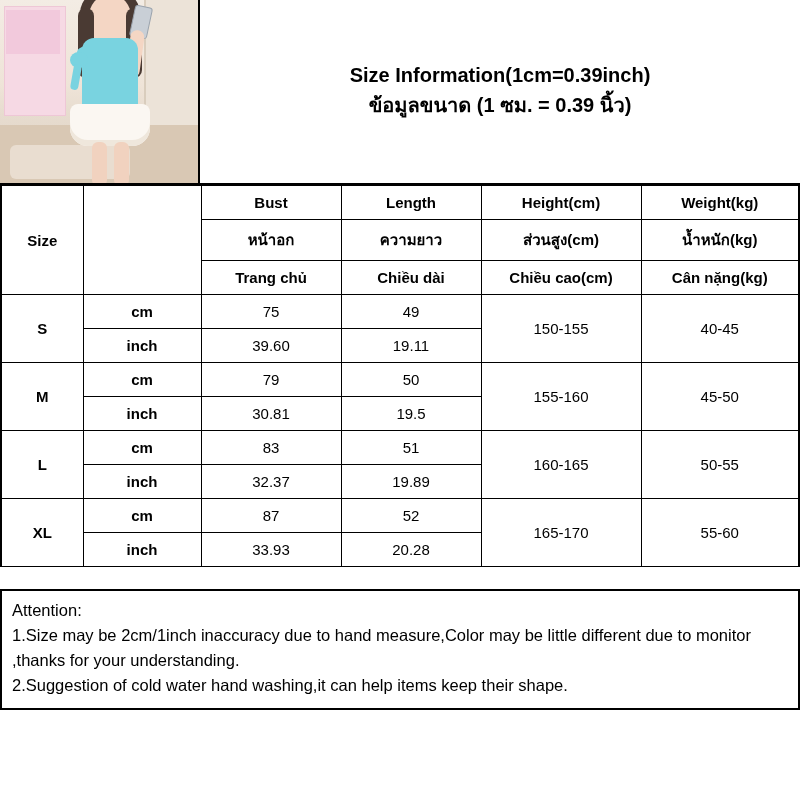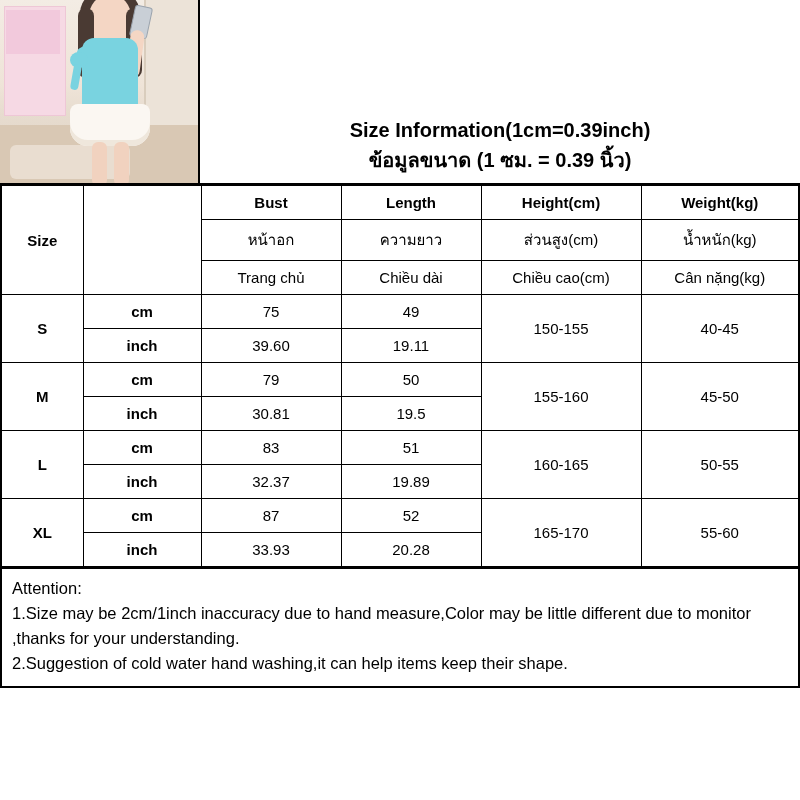--- a/index.html
+++ b/index.html
@@ -154,21 +154,21 @@
     position: absolute;
     left: 114px; top: 142px; width: 15px; height: 44px;
     background: #f1d2bf;
     border-radius: 6px;
   }
   .title-cell {
     flex: 1;
     display: flex;
     flex-direction: column;
     align-items: center;
-    justify-content: flex-end;
+    justify-content: center;
     padding: 4px 8px 8px 8px;
     box-sizing: border-box;
   }
   .title-line {
     font-weight: bold;
     font-size: 20px;
     line-height: 30px;
     text-align: center;
     white-space: nowrap;
   }
@@ -191,21 +191,21 @@
   .col-bust   { width: 140px; }
   .col-length { width: 140px; }
   .col-height { width: 160px; }
   .col-weight { width: 158px; }
 
   .hdr-cell {
     font-weight: bold;
     font-size: 16px;
   }
   .hdr-cell.small {
-    font-weight: normal;
+    font-weight: bold;
     font-size: 15px;
   }
   .size-word {
     font-weight: bold;
     font-size: 24px;
   }
   .size-letter {
     font-weight: bold;
     font-size: 18px;
   }
@@ -224,20 +224,21 @@
   .attention {
     border-left: 2px solid #000;
     border-right: 2px solid #000;
     border-bottom: 2px solid #000;
     border-top: 2px solid #000;
     box-sizing: border-box;
     width: 800px;
     padding: 7px 10px 10px 10px;
     font-size: 16.5px;
     line-height: 25px;
+    margin-top: 22px;
   }
   .attention p {
     margin: 0;
   }
 </style>
 </head>
 <body>
 
 <div class="sheet">
 

